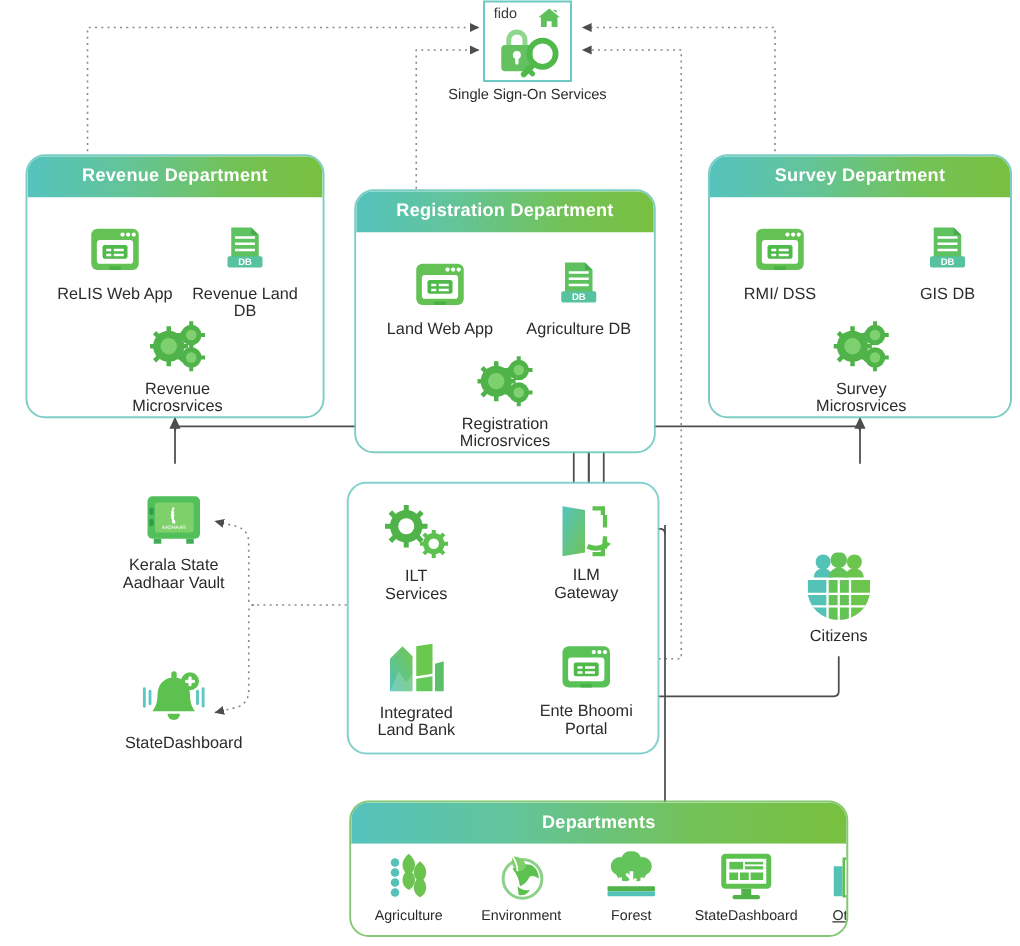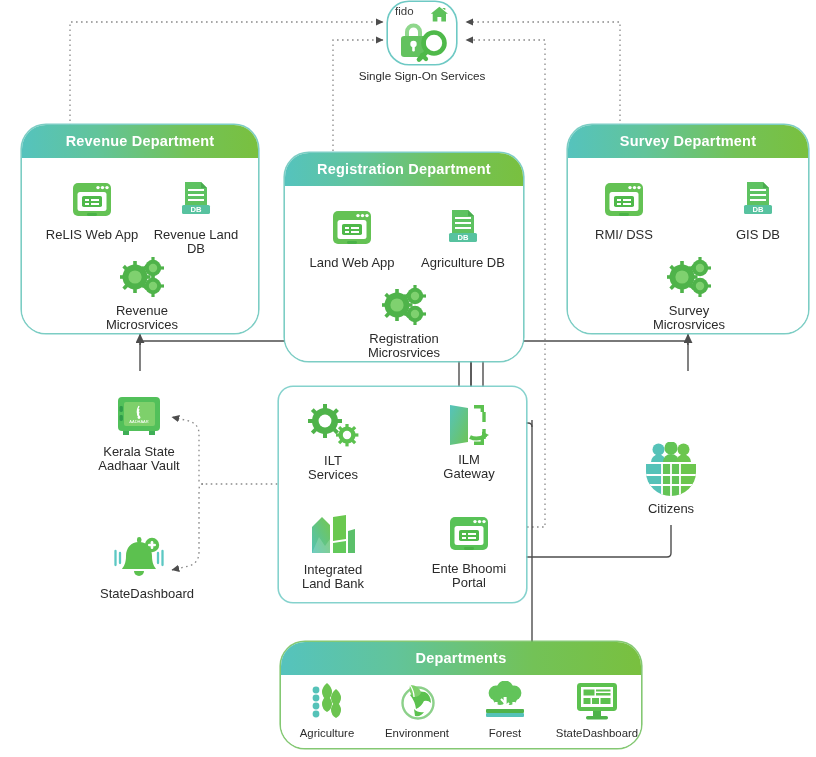--- a/index.html
+++ b/index.html
@@ -2,42 +2,42 @@
 <html><head>
 <meta charset="utf-8">
 <style>
   html,body{margin:0;padding:0;background:#ffffff;}
   body{width:816px;height:757px;position:relative;overflow:hidden;
        font-family:"Liberation Sans","DejaVu Sans",sans-serif;color:#333;}
   #canvas{position:absolute;inset:0;width:816px;height:757px;}
   svg.wires{position:absolute;left:0;top:0;width:816px;height:757px;pointer-events:none;}
 
   
-  .panel{position:absolute;border-radius:24px;background:#fff;
+  .panel{position:absolute;border-radius:14px;background:#fff;
          box-shadow:0 0 0 1.6px rgba(110,190,90,0.85);
          overflow:hidden;}
   .panel.teal{box-shadow:0 0 0 1.6px rgba(110,200,190,0.9);}
   .panel-head{height:33px;line-height:33px;text-align:center;
               color:#fff;font-weight:bold;font-size:14.5px;letter-spacing:.2px;
               background:linear-gradient(90deg,#55c3bd 0%,#62c49a 32%,#73c257 70%,#79c03f 100%);}
   .panel-body{position:relative;background:#fff;}
 
   
   .plainpanel{position:absolute;border-radius:14px;background:#fff;
               box-shadow:0 0 0 1.6px rgba(120,200,120,0.85);}
   .plainpanel.tealstroke{box-shadow:0 0 0 1.6px rgba(120,205,200,0.9);}
 
   
   .node{position:absolute;text-align:center;}
   .node .ico{margin:0 auto;display:block;}
   .node .lbl{margin-top:6px;font-size:13px;line-height:13.5px;color:#2b2b2b;
              white-space:pre-line;}
   .node.small .lbl{font-size:11.4px;}
 
-  .sso{position:absolute;width:68px;height:62px;border-radius:21px;background:#fff;
+  .sso{position:absolute;width:68px;height:62px;border-radius:0;background:#fff;
        box-shadow:0 0 0 1.6px #6ec9c4;}
   .sso .fido{position:absolute;left:7px;top:3px;font-size:11.5px;color:#3b3b3b;}
   .sso-caption{position:absolute;text-align:center;font-size:11.7px;color:#2b2b2b;}
 </style>
 </head>
 <body>
 
 <div id="canvas">
 
   <svg class="wires" viewBox="0 0 816 757">
@@ -452,21 +452,21 @@
             <path d="M5,43 h50"></path>
           <path d="M21,22 v32"></path>
             <path d="M30,22 v32"></path>
             <path d="M39,22 v32"></path>
         </g>
       </g>
     </svg>
     <div class="lbl">Citizens</div>
   </div>
 
-  <div class="panel" style="left:281px;top:642px;width:360px;height:106px;">
+  <div class="panel" style="left:281px;top:642px;width:396px;height:106px;">
     <div class="panel-head">Departments</div>
     <div class="panel-body" style="height:73px;">
       <div class="node small" style="left:4px;top:6px;width:84px;">
         <svg class="ico" width="40" height="40" viewBox="0 0 40 40">
           <g fill="#6bc44f">
             <path d="M20,2 q5,4 5,9 q0,5 -5,8 q-5,-3 -5,-8 q0,-5 5,-9 z"></path>
             <path d="M20,14 q5,4 5,9 q0,5 -5,8 q-5,-3 -5,-8 q0,-5 5,-9 z"></path>
             <path d="M29,8 q5,4 5,9 q0,5 -5,8 q-5,-3 -5,-8 q0,-5 5,-9 z"></path>
             <path d="M29,20 q5,4 5,9 q0,5 -5,8 q-5,-3 -5,-8 q0,-5 5,-9 z"></path>
           </g>

